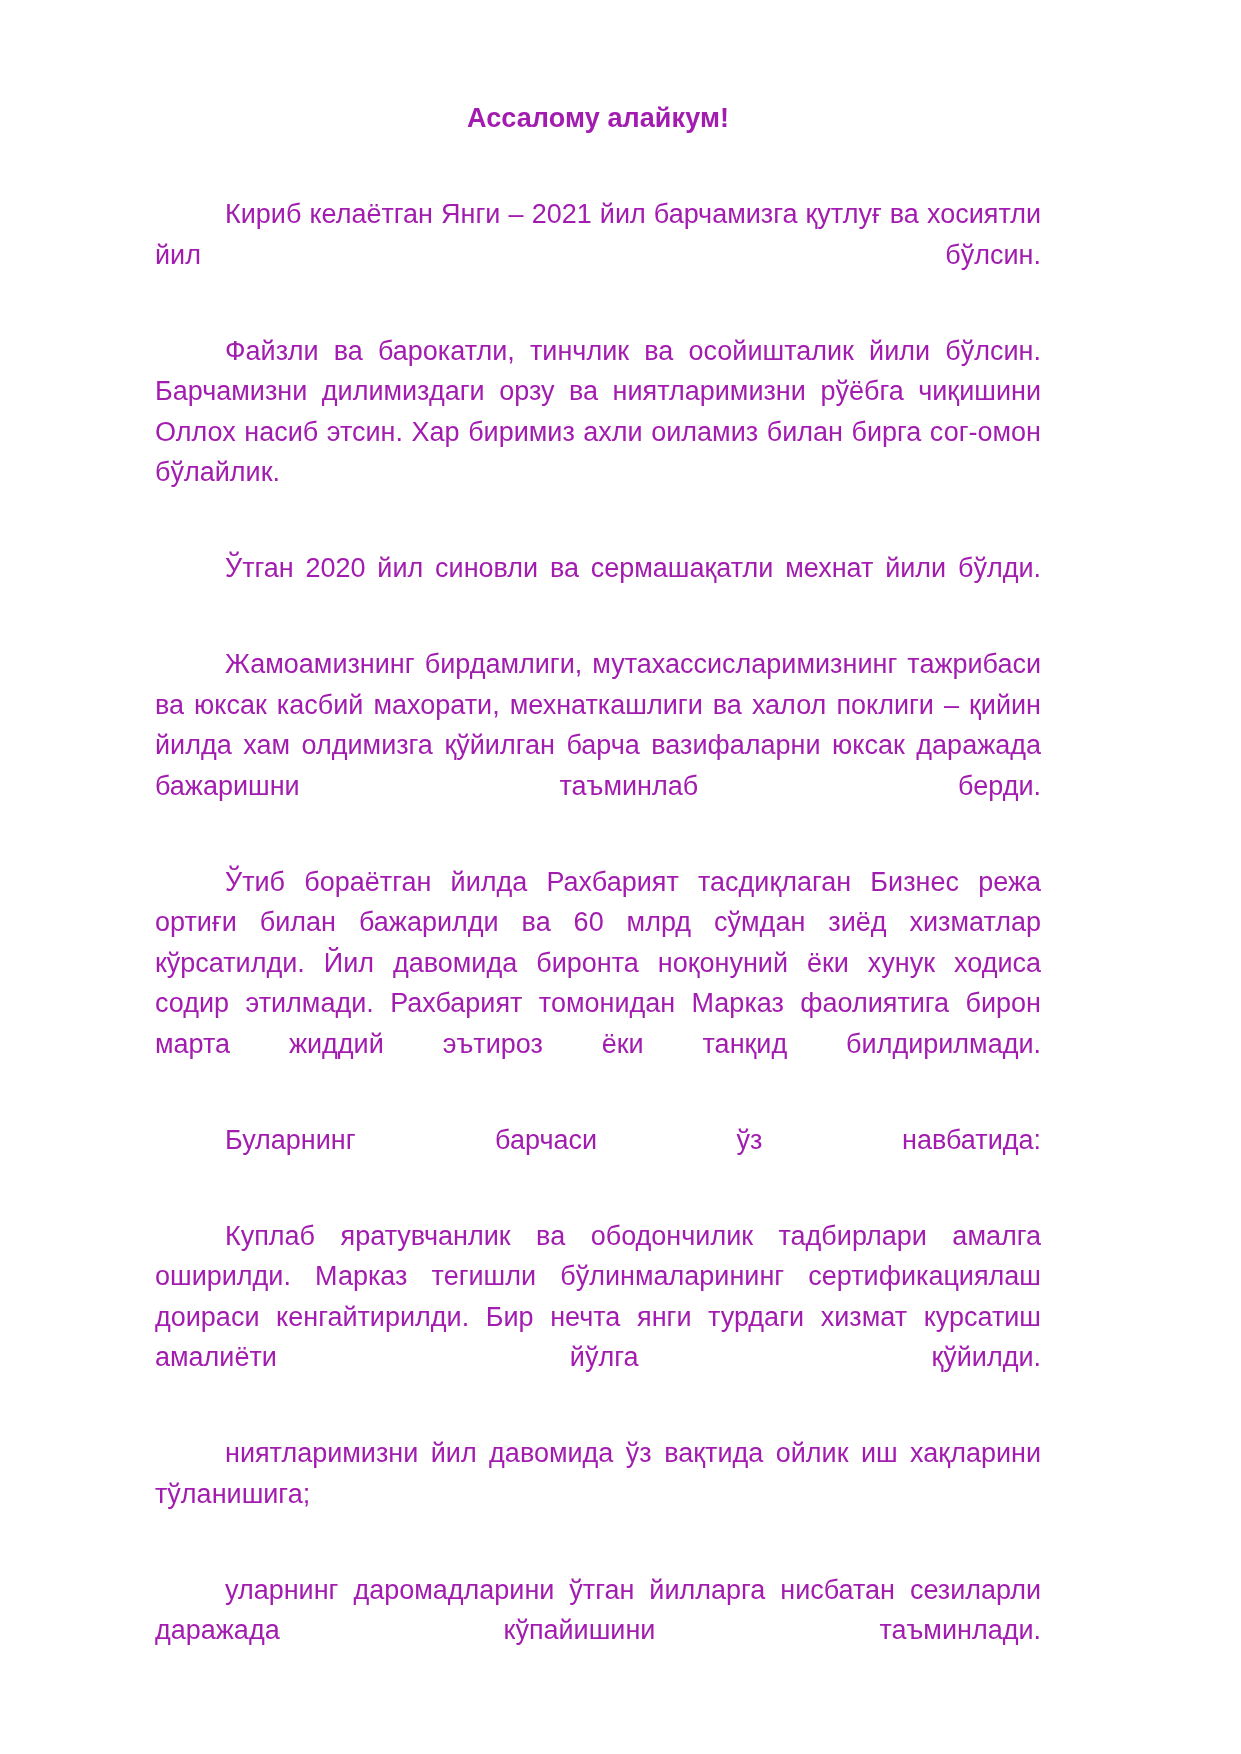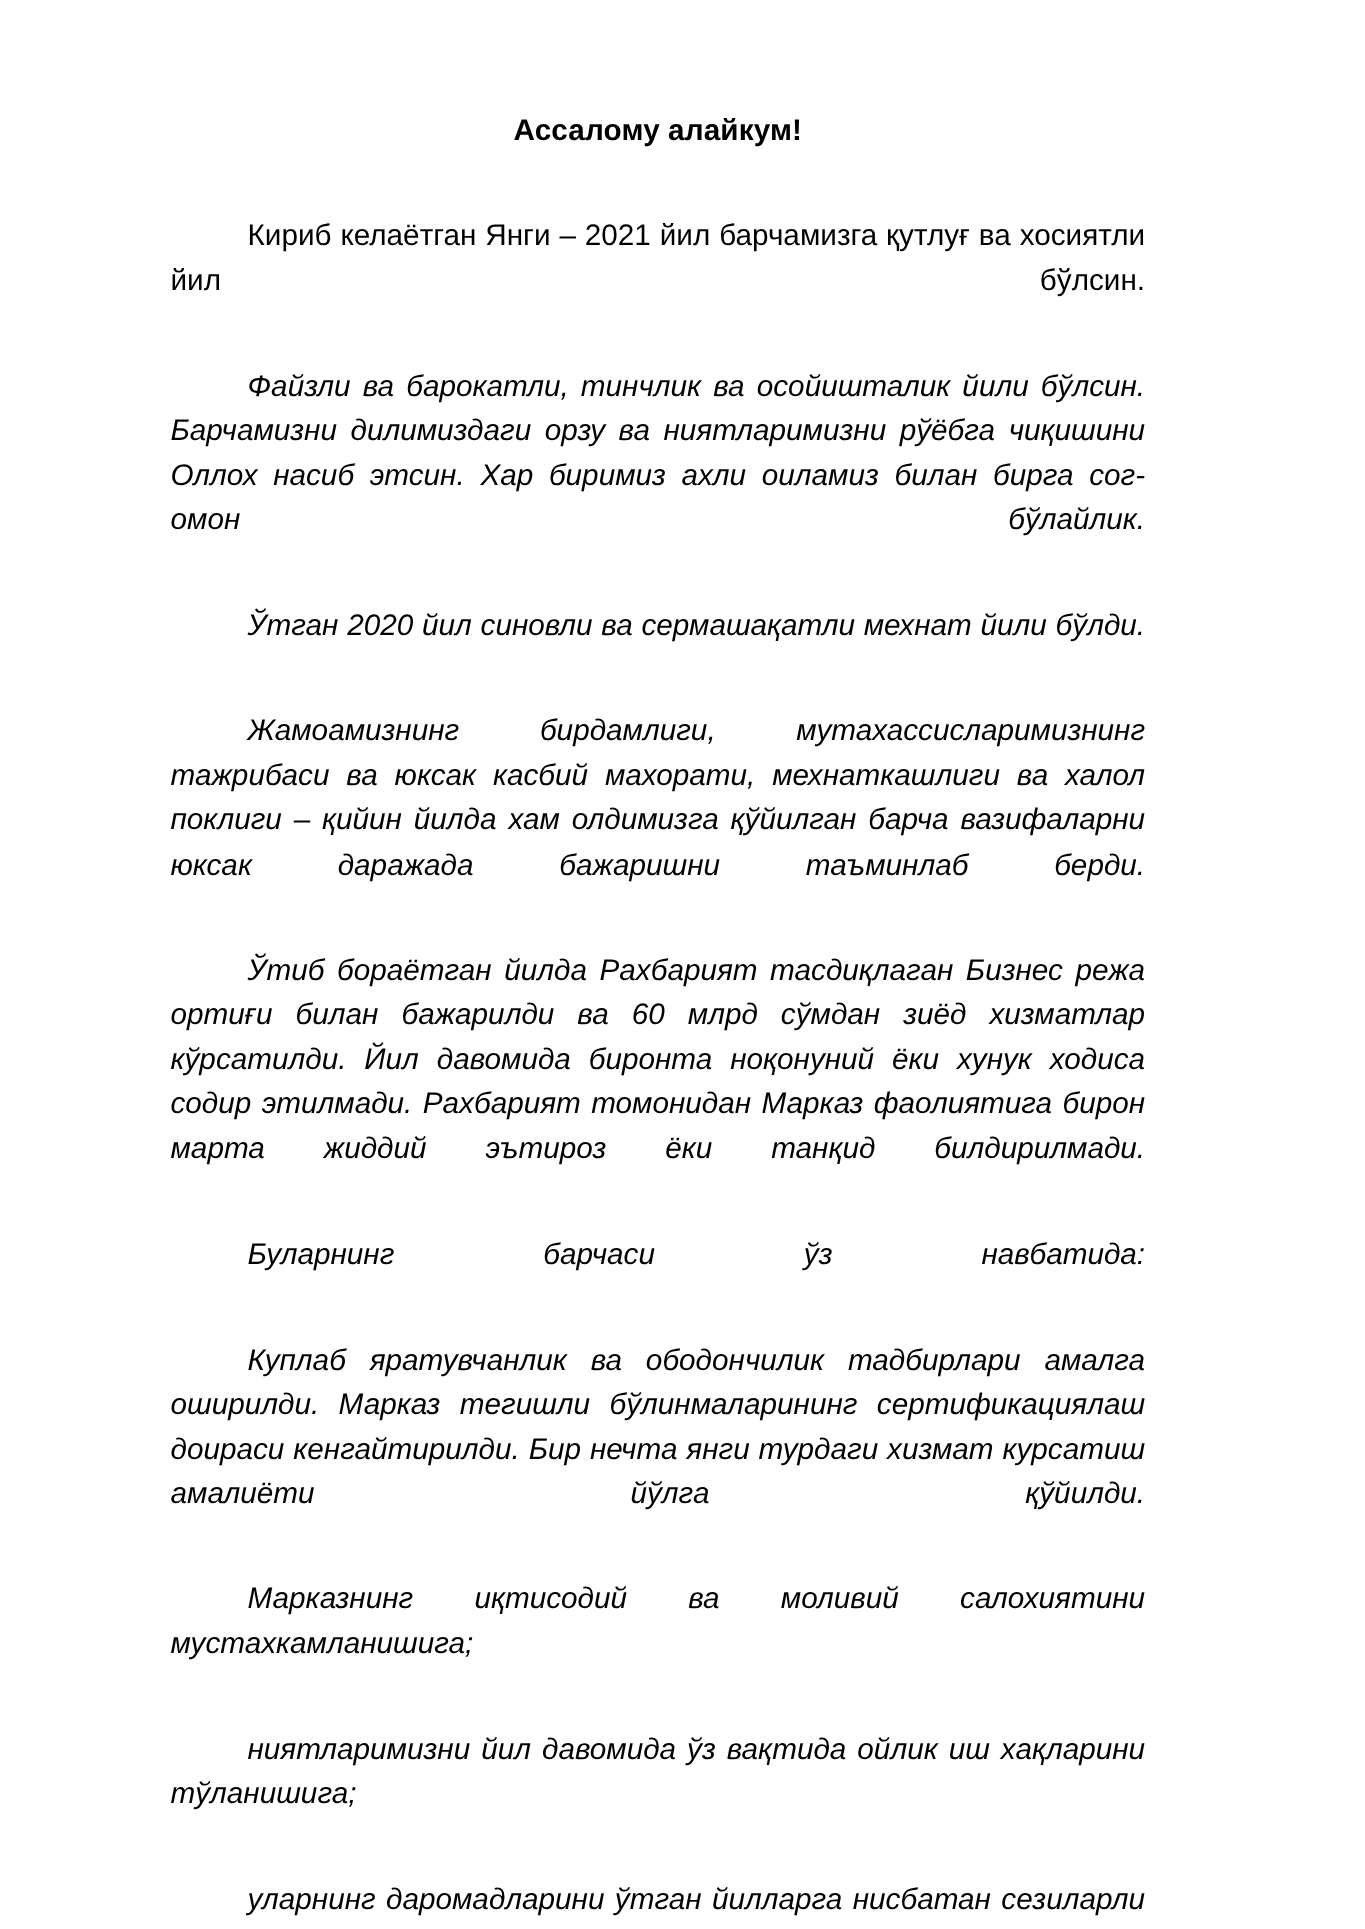--- a/index.html
+++ b/index.html
@@ -12,21 +12,21 @@
   .page {
     position: relative;
     width: 1241px;
     height: 1754px;
     background: #ffffff;
     box-sizing: border-box;
     
     padding: 16px;
     overflow: hidden;
     font-family: "Liberation Sans", "DejaVu Sans", sans-serif;
-    color: #000000;
+    color: #a21caf;
   }
 
   .content {
     position: absolute;
     left: 155px;
     top: 0;
     width: 886px;
   }
 
   .doc-title {
@@ -52,21 +52,20 @@
     text-align: justify;
     text-justify: inter-word;
     text-indent: 70px;
     hyphens: none;
     word-spacing: 0px;
   }
 
   
   p.para + p.para {
     margin-top: 15px;
-    font-style: italic;
   }
 
   
   p.para::after {
     content: "";
     display: inline-block;
     width: 100%;
   }
 </style>
 </head>
@@ -79,18 +78,17 @@
 
     <div class="spacer-after-title"></div>
 
     <p class="para">Кириб келаётган Янги – 2021 йил барчамизга қутлуғ ва хосиятли йил бўлсин.</p>
     <p class="para">Файзли ва барокатли, тинчлик ва осойишталик йили бўлсин. Барчамизни дилимиздаги орзу ва ниятларимизни рўёбга чиқишини Оллох насиб этсин. Хар биримиз ахли оиламиз билан бирга сог-омон бўлайлик.</p>
     <p class="para">Ўтган 2020 йил синовли ва сермашақатли мехнат йили бўлди.</p>
     <p class="para">Жамоамизнинг бирдамлиги, мутахассисларимизнинг тажрибаси ва юксак касбий махорати, мехнаткашлиги ва халол поклиги – қийин йилда хам олдимизга қўйилган барча вазифаларни юксак даражада бажаришни таъминлаб берди.</p>
     <p class="para">Ўтиб бораётган йилда Рахбарият тасдиқлаган Бизнес режа ортиғи билан бажарилди ва 60 млрд сўмдан зиёд хизматлар кўрсатилди. Йил давомида биронта ноқонуний ёки хунук ходиса содир этилмади. Рахбарият томонидан Марказ фаолиятига бирон марта жиддий эътироз ёки танқид билдирилмади.</p>
     <p class="para">Буларнинг барчаси ўз навбатида:</p>
     <p class="para">Куплаб яратувчанлик ва ободончилик тадбирлари амалга оширилди. Марказ тегишли бўлинмаларининг сертификациялаш доираси кенгайтирилди. Бир нечта янги турдаги хизмат курсатиш амалиёти йўлга қўйилди.</p>
-    <p class="para">Марказнинг иқтисодий ва моливий салохиятини мустахкамланишига;</p>
     <p class="para">ниятларимизни йил давомида ўз вақтида ойлик иш хақларини тўланишига;</p>
     <p class="para">уларнинг даромадларини ўтган йилларга нисбатан сезиларли даражада кўпайишини таъминлади.</p>
 
   </div>
 </div>
 
 </body></html>

